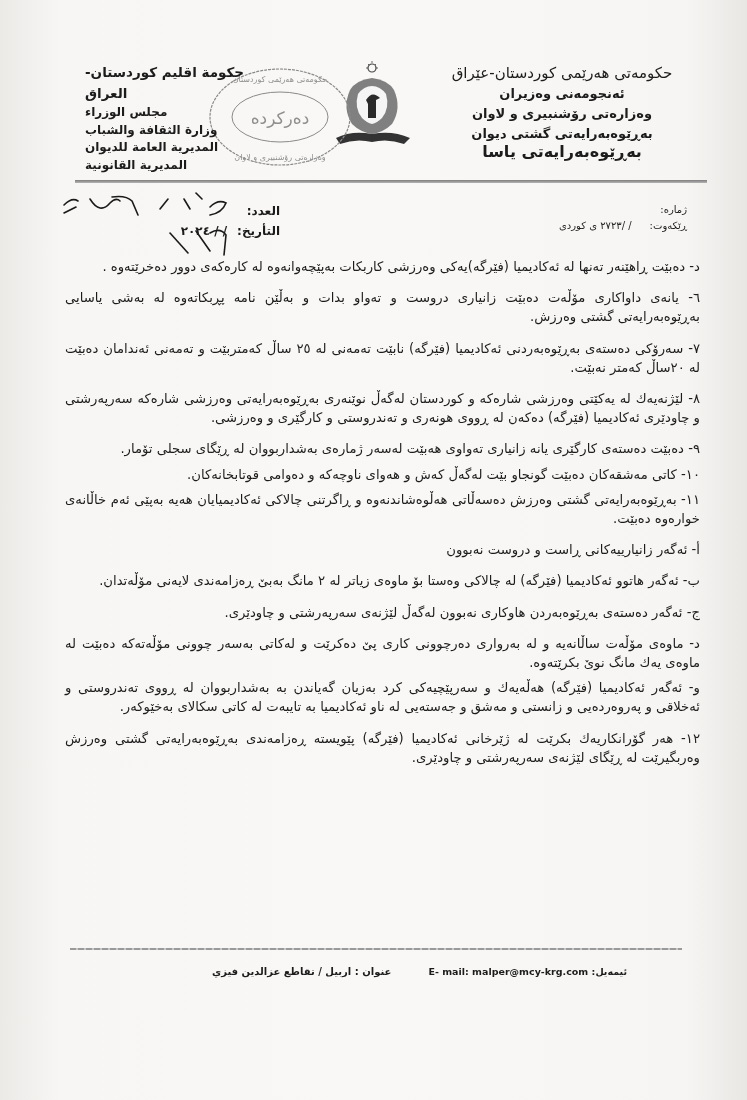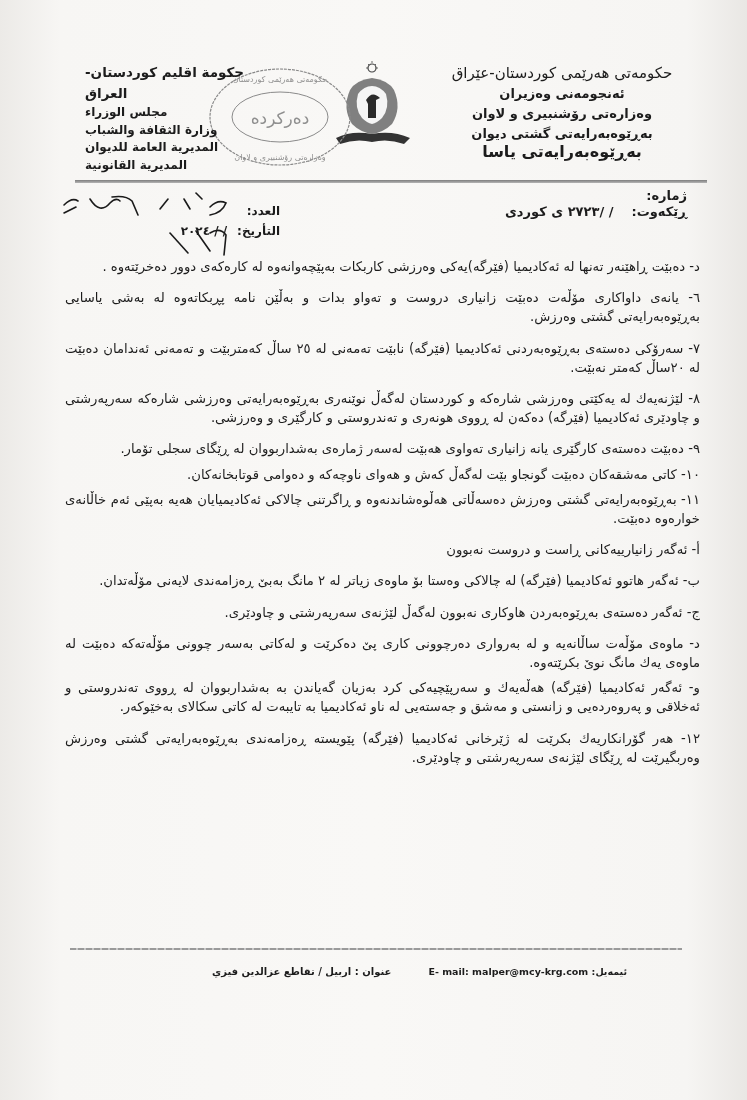--- a/index.html
+++ b/index.html
@@ -27,22 +27,22 @@
   }
   .hdr-left .l1 { font-size:13.5px; font-weight:bold; line-height:21px; }
   .hdr-left .l { font-size:12px; font-weight:bold; line-height:17.5px; }
   .emblem { position:absolute; left:330px; top:60px; width:85px; height:90px; }
   .stamp { position:absolute; left:205px; top:62px; width:150px; height:110px; }
   .rule-top {
     position:absolute; left:75px; right:40px; top:180px; height:3px;
     background:linear-gradient(180deg,#7d7d7d,#b5b5b5);
   }
   .ref-right {
-    position:absolute; right:60px; top:188px; width:260px; direction:rtl;
-    font-size:13px; font-weight:bold; line-height:16px;
+    position:absolute; right:60px; top:202px; width:260px; direction:rtl;
+    font-size:10px; font-weight:normal; line-height:16px;
   }
   .ref-right .row { display:flex; gap:18px; }
   .ref-left {
     position:absolute; left:140px; top:201px; width:140px; direction:rtl;
     font-size:12px; font-weight:bold; line-height:20px;text-align:right;
   }
   .ref-left .row { display:flex; gap:10px; }
   .hand { position:absolute; left:60px; top:185px; width:260px; height:75px; }
   .body-text {
     position:absolute; left:65px; right:47px; top:257px;

